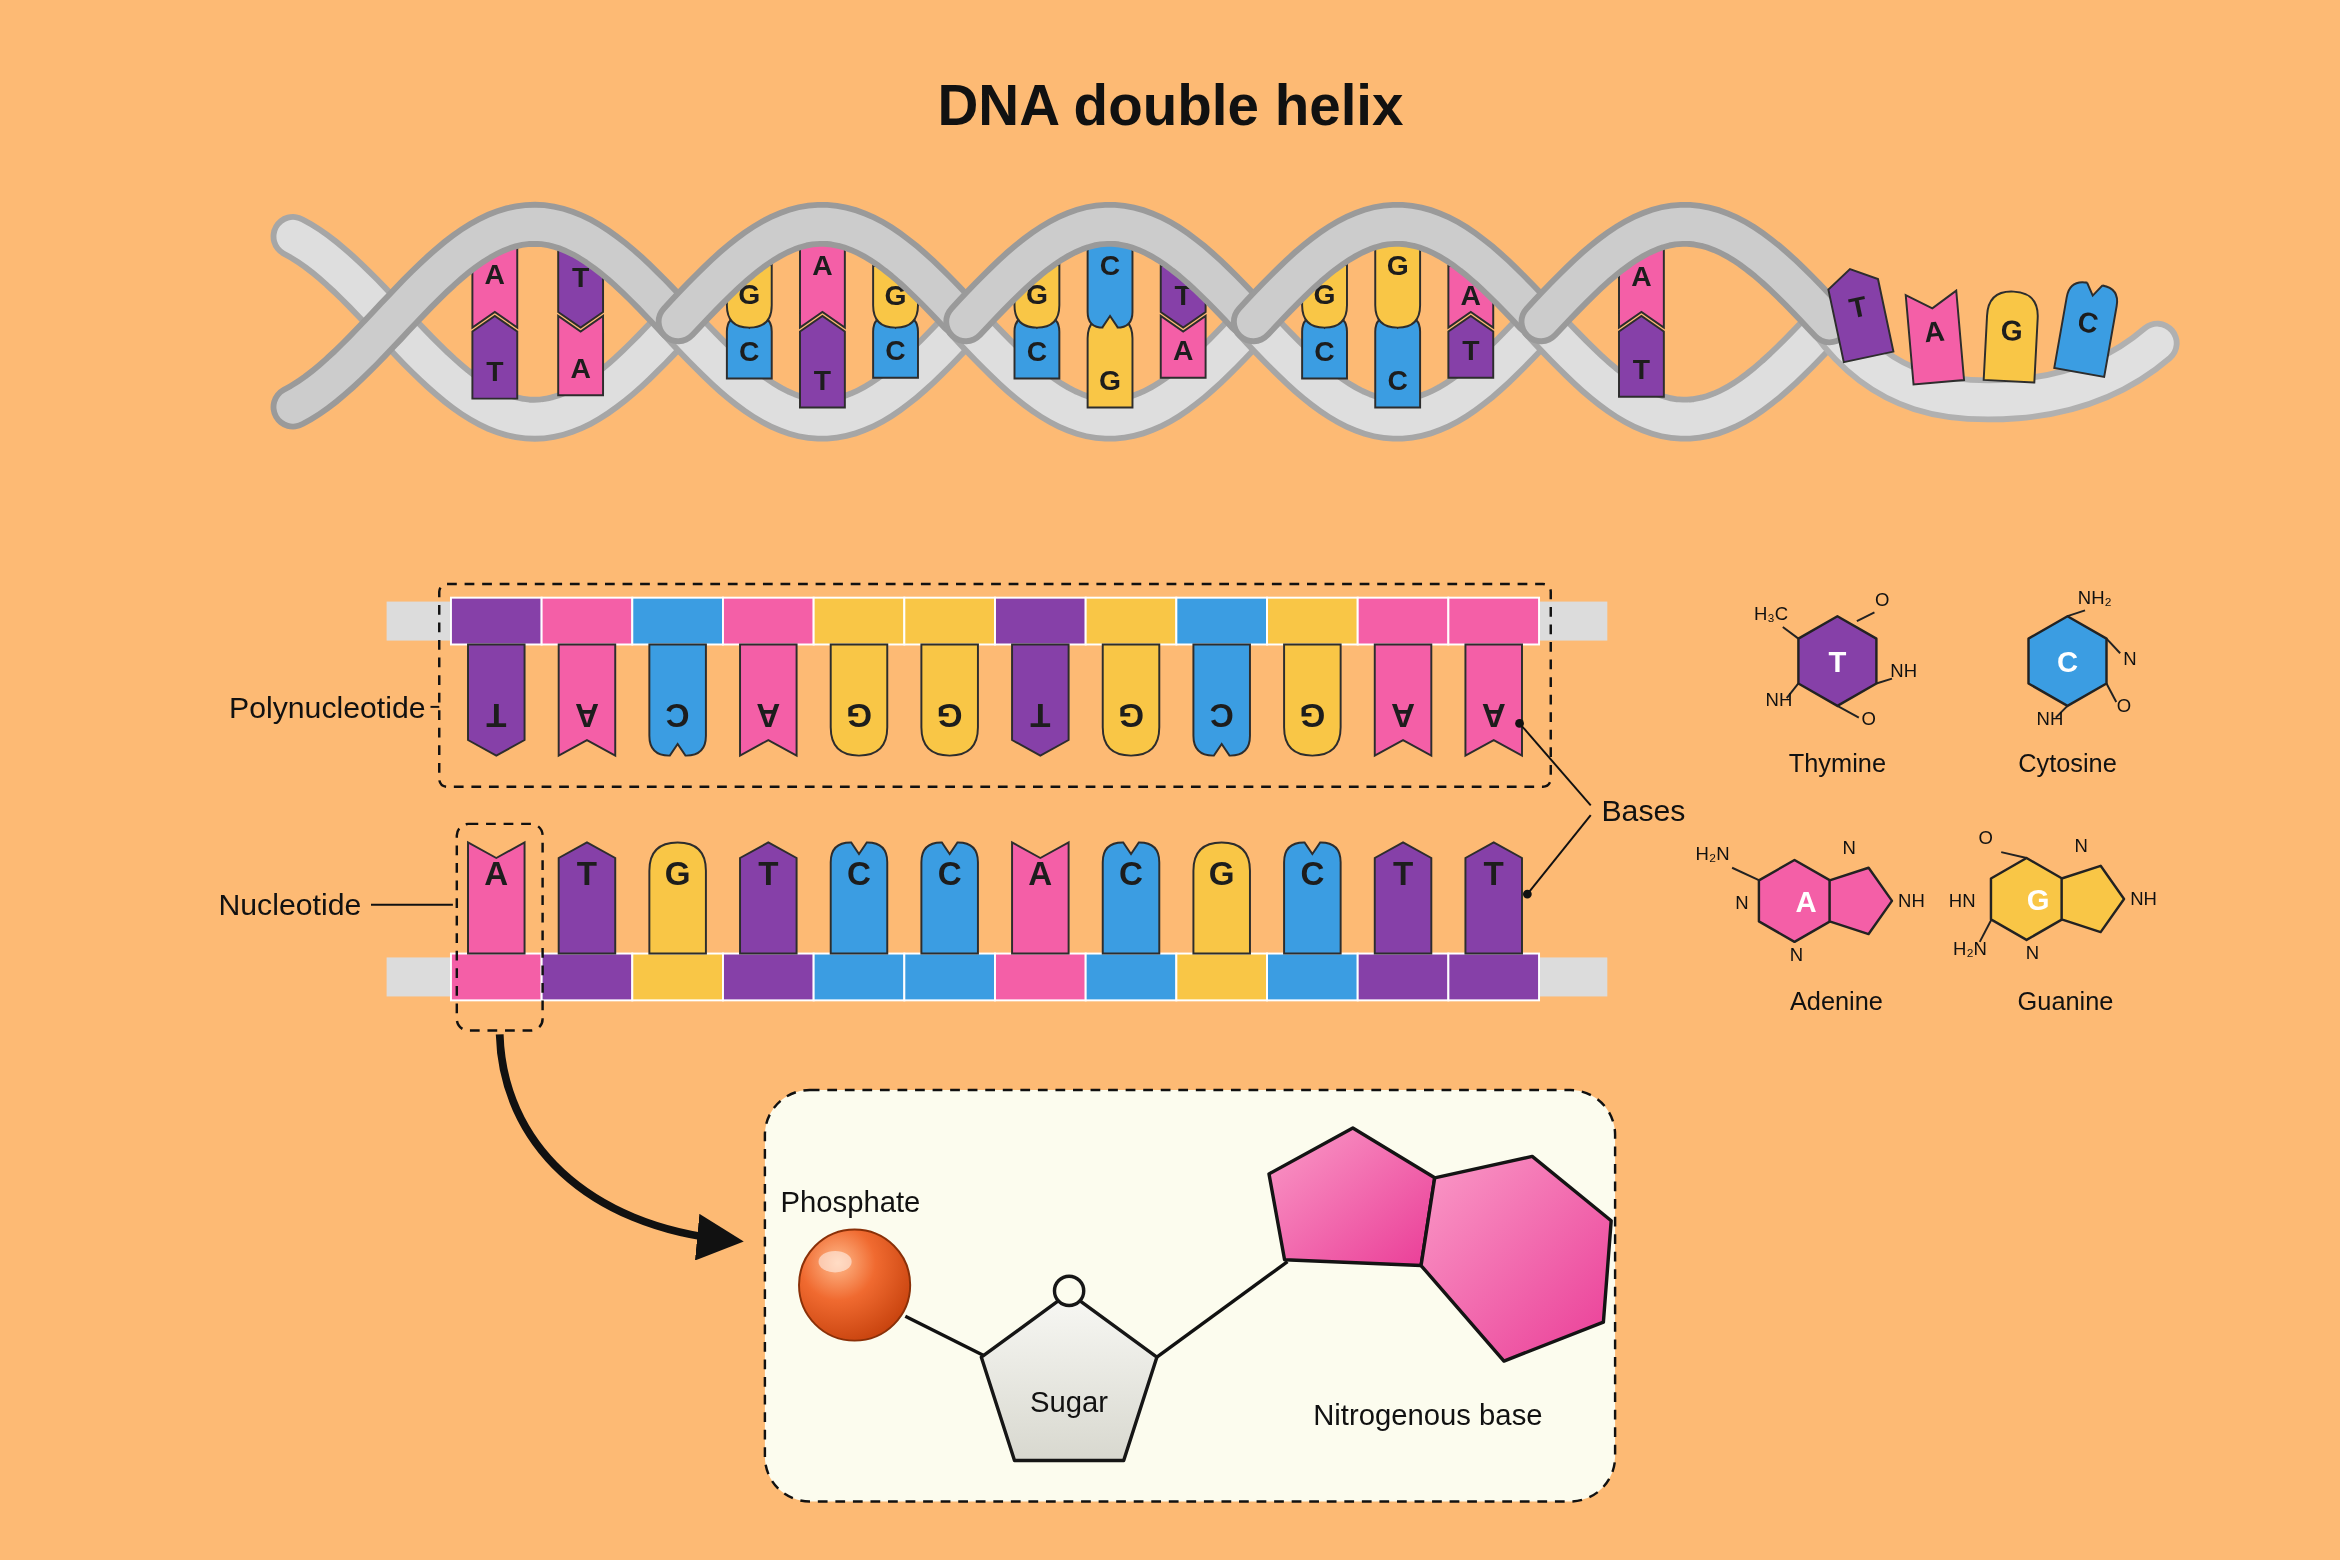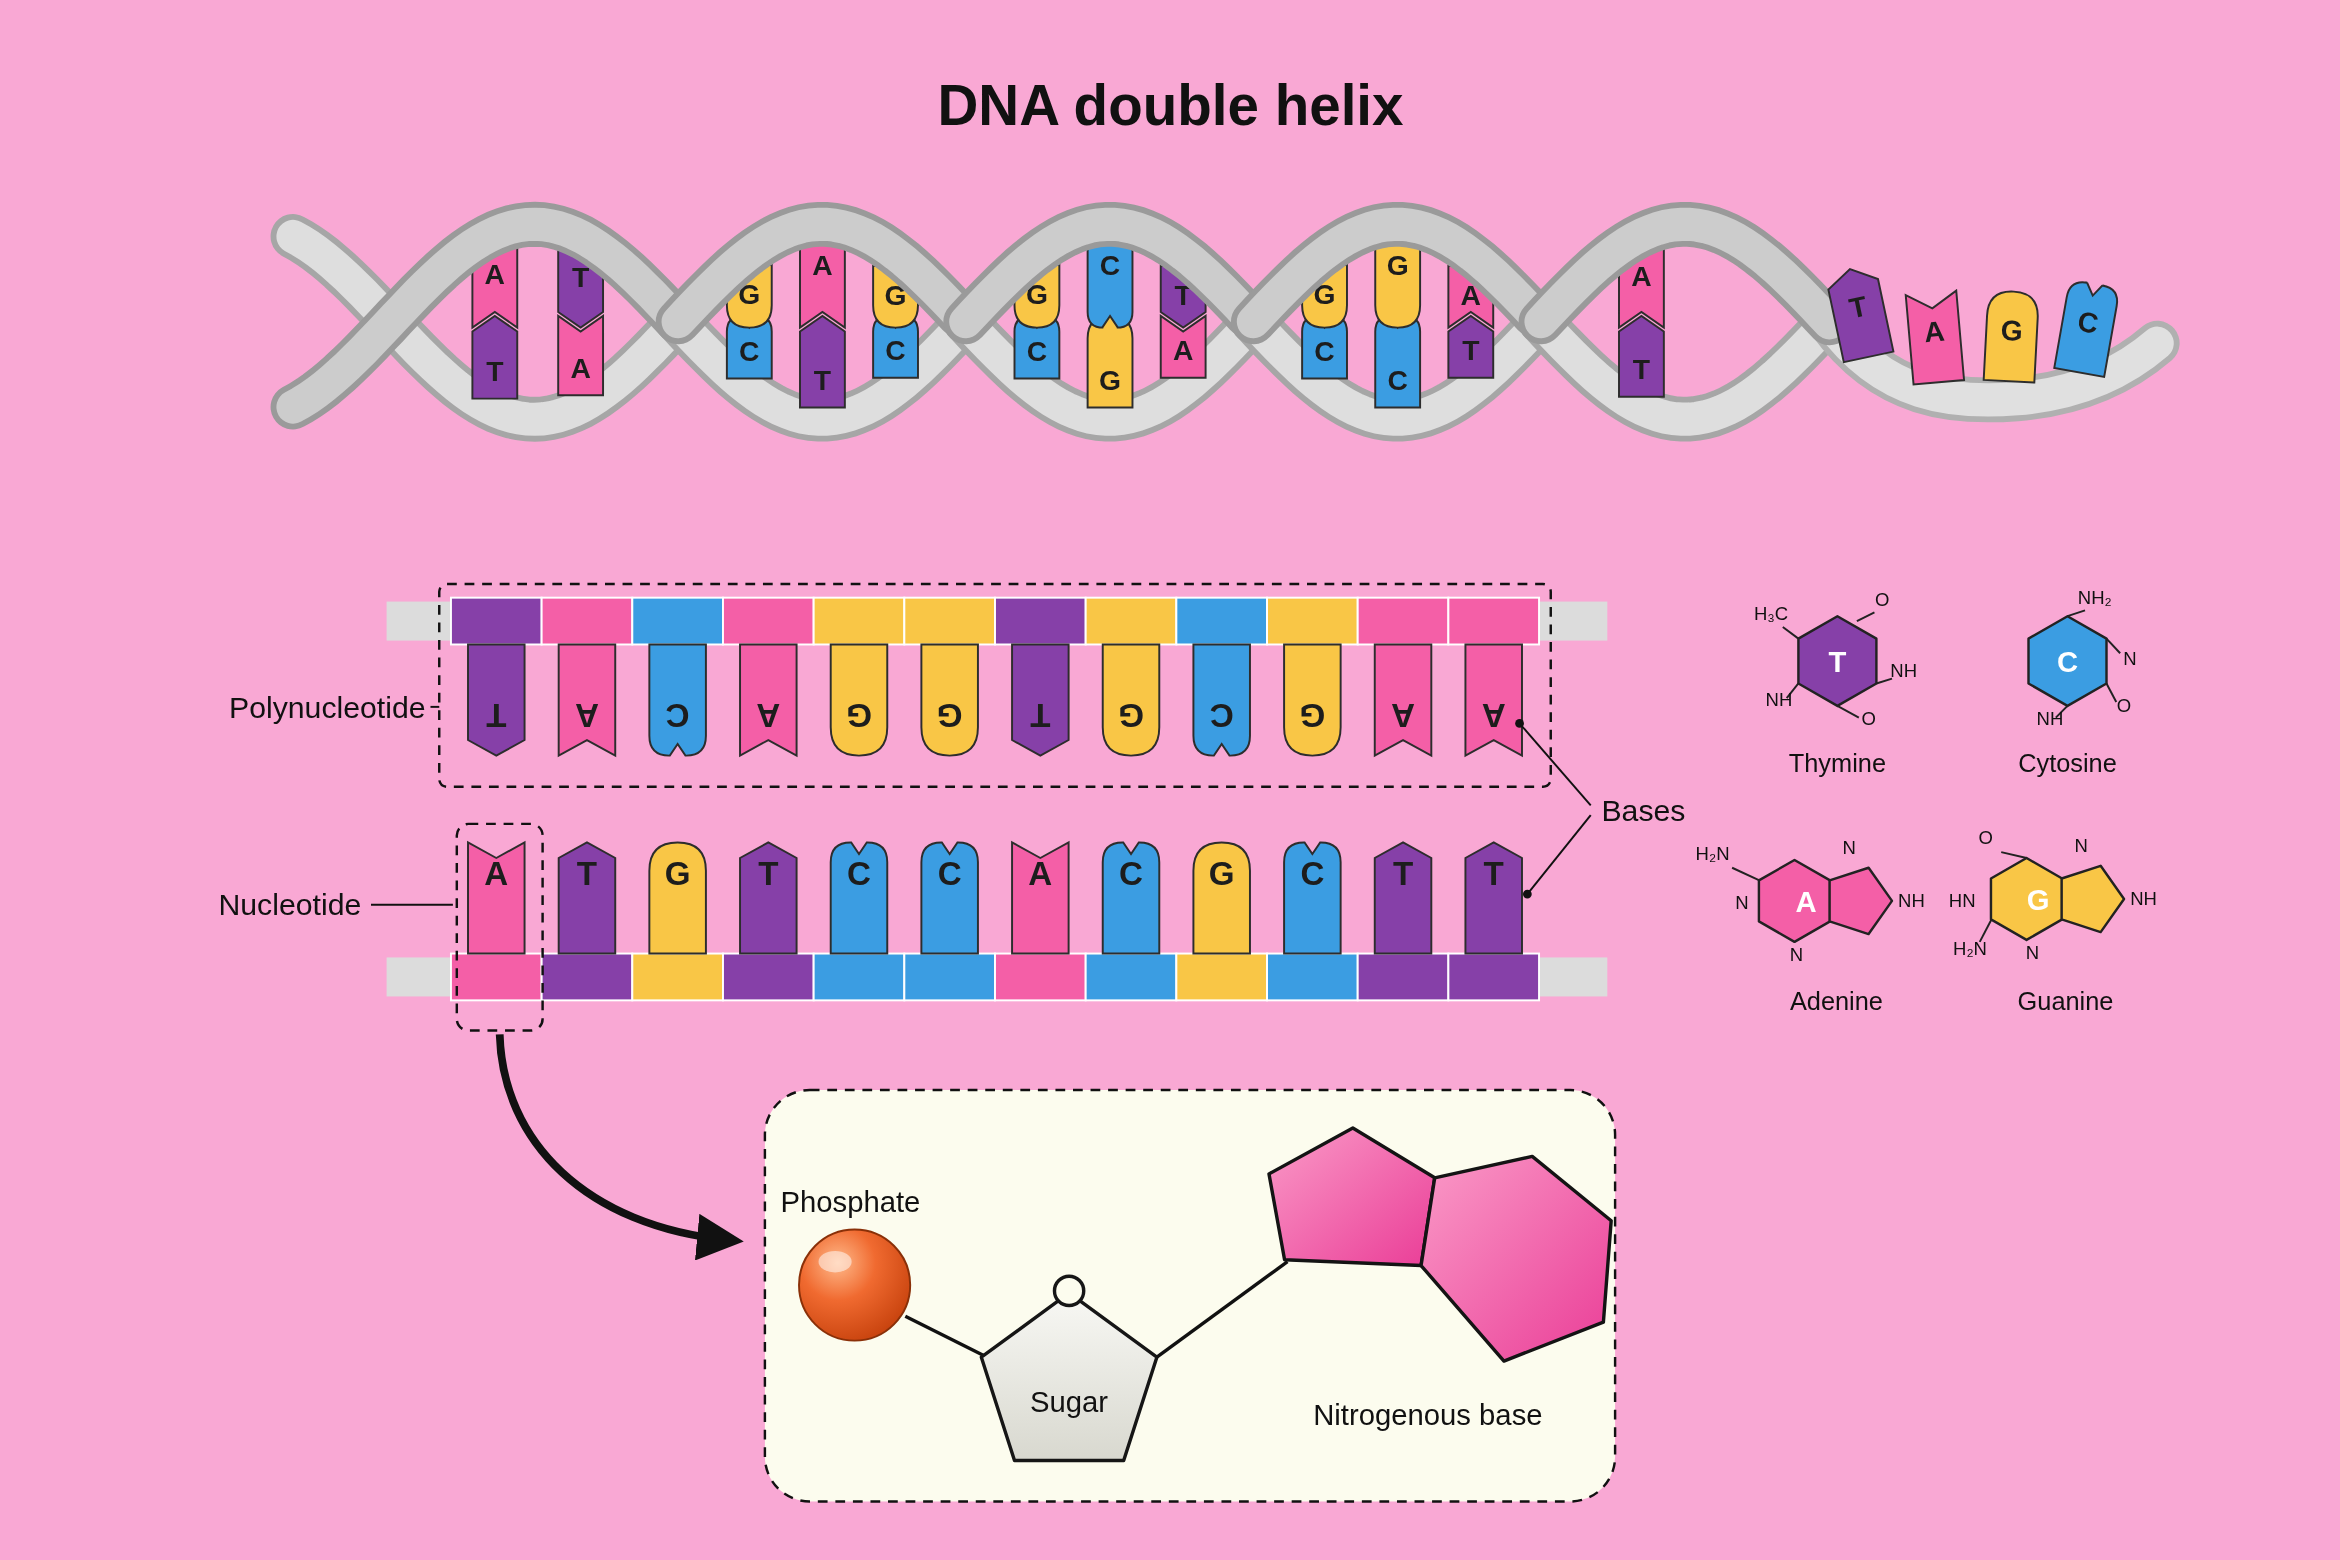--- a/index.html
+++ b/index.html
@@ -1,16 +1,16 @@
 <!DOCTYPE html>
 <html><head>
 <meta charset="utf-8">
 <style>
   html,body{margin:0;padding:0;background:#ffffff;}
-  .stage{position:relative;width:2341px;height:1560px;background:#f9a8d4;overflow:hidden;
+  .stage{position:relative;width:2341px;height:1560px;background:#fdba74;overflow:hidden;
          font-family:"Liberation Sans", sans-serif;}
   svg{display:block;}
   text{font-family:"Liberation Sans", sans-serif;fill:#111;}
   .title{font-size:58px;font-weight:600;}
   .side-label{font-size:31px;}
   .chem-name{font-size:26px;font-weight:500;}
   .chem-sub{font-size:19px;}
   .chem-letter{font-size:30px;font-weight:600;fill:#ffffff;}
   .strand-letter{font-size:34px;font-weight:600;fill:#1d1d1d;}
   .helix-letter{font-size:29px;font-weight:600;fill:#1d1d1d;}

